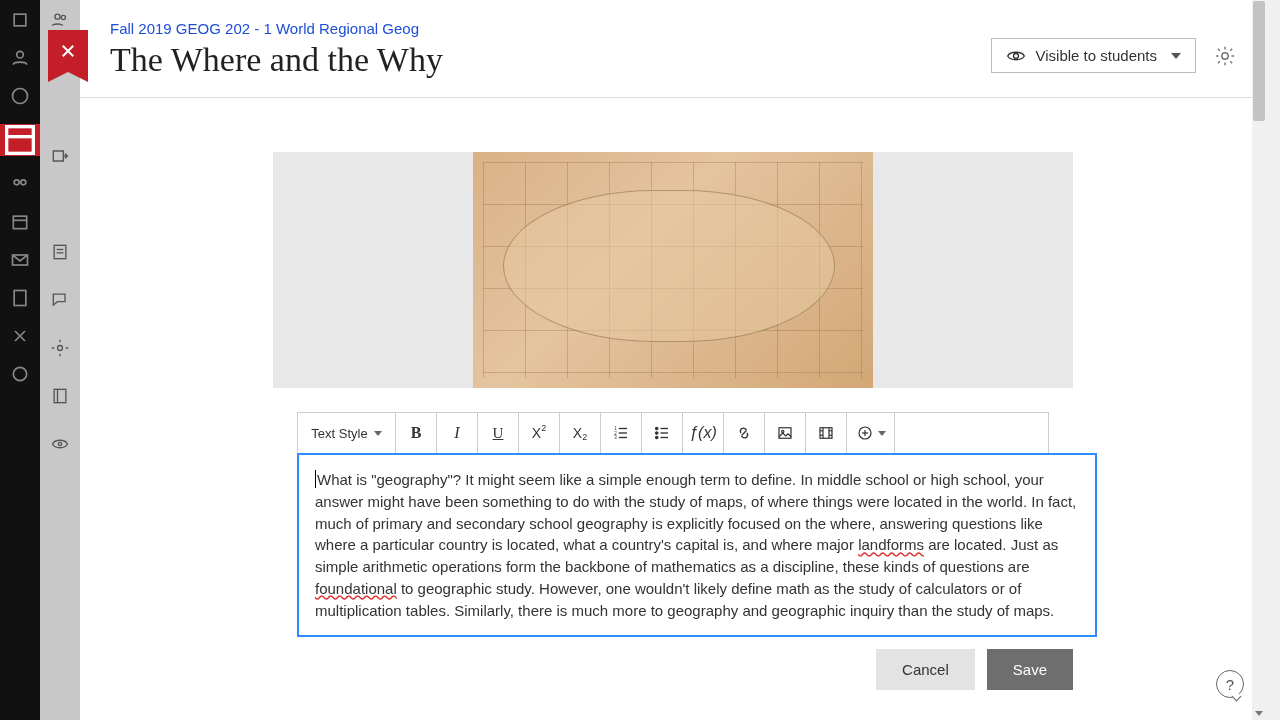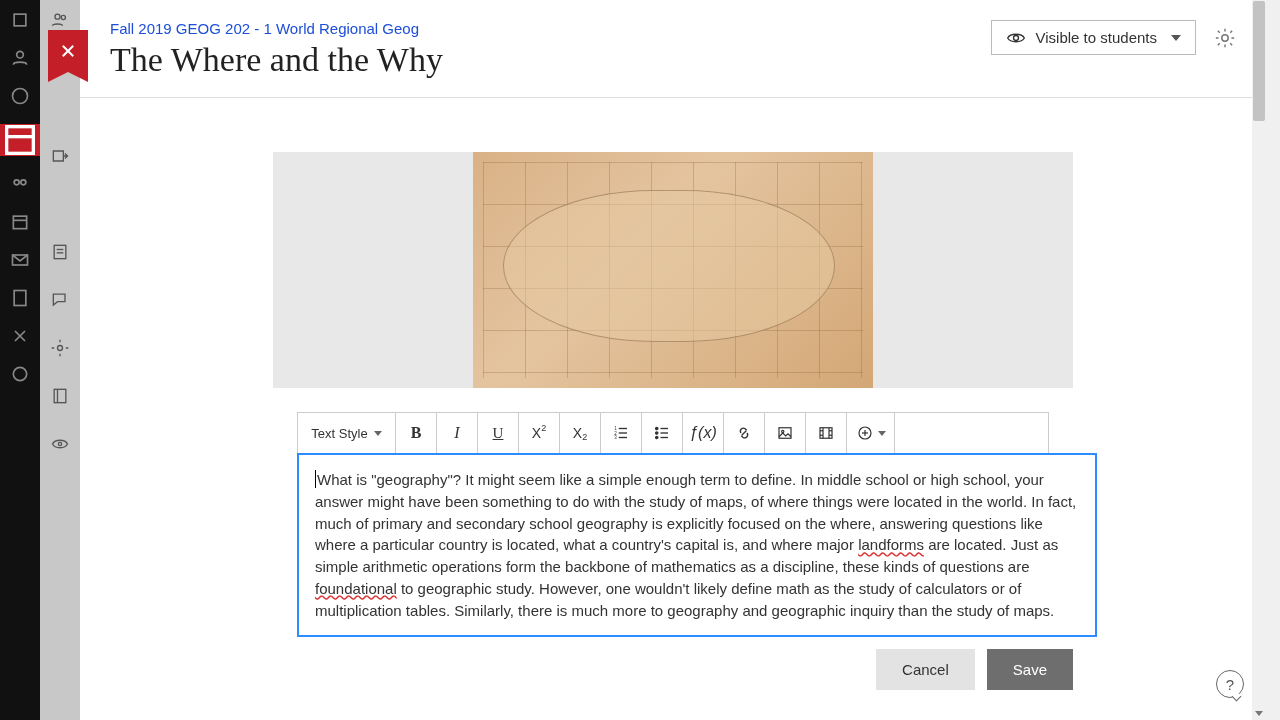--- a/index.html
+++ b/index.html
@@ -91,20 +91,21 @@
   .page-title {
     font-family: Georgia, "Times New Roman", serif;
     font-size: 34px;
     font-weight: normal;
     color: #222;
   }
   .header-right {
     display: flex;
     align-items: center;
     gap: 18px;
+    margin-top: 18px;
   }
   .visibility-btn {
     border: 1px solid #bbb;
     background: #fff;
     padding: 8px 14px;
     display: flex;
     align-items: center;
     gap: 10px;
     font-size: 15px;
     color: #333;

